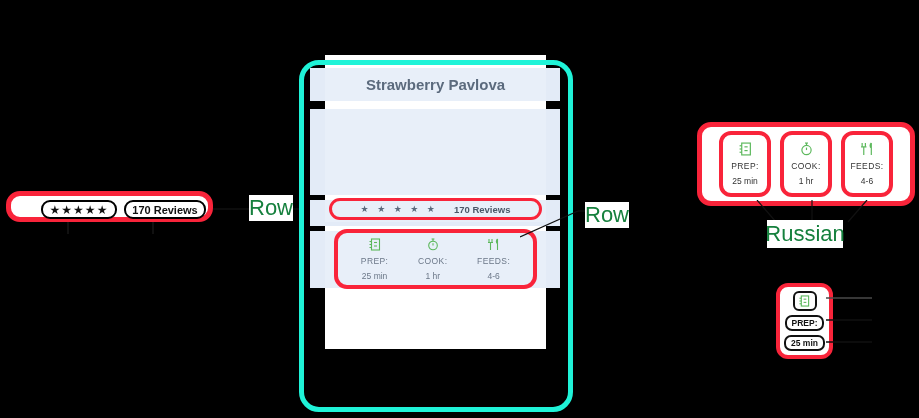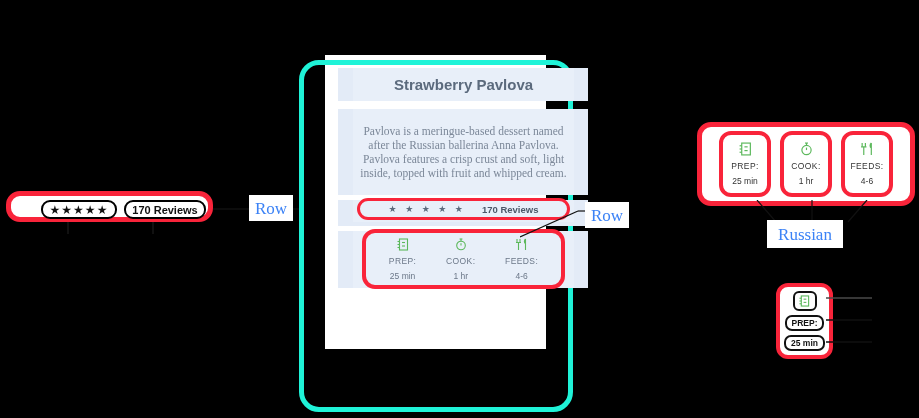--- a/index.html
+++ b/index.html
@@ -1,23 +1,23 @@
 <!DOCTYPE html>
 <html><head>
 <meta charset="utf-8">
 <style>
   html,body{margin:0;padding:0;background:#000;}
   body{width:919px;height:418px;position:relative;overflow:hidden;
        font-family:"Liberation Sans",sans-serif;}
   .abs{position:absolute;}
 
   
-  .annot{background:#ffffff;color:#3b82f6;font-size:17px;line-height:1;
+  .annot{background:#ffffff;color:#15803d;font-size:22px;line-height:1;
          display:flex;align-items:center;justify-content:center;
-         font-family:Liberation Serif, serif;}
+         font-family:Liberation Sans, sans-serif;}
 
   
   .redbox{border:5px solid #f9243a;border-radius:14px;background:#ffffff;
           box-sizing:border-box;}
   .redbox-sm{border:4px solid #f9243a;border-radius:12px;background:#ffffff;
           box-sizing:border-box;}
   .blackpill{border:2.5px solid #000;border-radius:9px;background:#ffffff;
           box-sizing:border-box;display:flex;align-items:center;
           justify-content:center;}
 
@@ -30,21 +30,21 @@
 
   
   .tick{background:#111;width:1.5px;}
 
   
   #phone-frame{left:299px;top:60px;width:274px;height:352px;
       border:5px solid #1ff3d8;border-radius:20px;box-sizing:border-box;
       background:transparent;}
   #phone-white{left:325px;top:55px;width:221px;height:294px;background:#ffffff;}
   
-  #card-col{left:310px;top:68px;width:250px;height:220px;margin-left:28px;}
+  #card-col{left:310px;top:68px;width:250px;height:220px;}
 
   .rowband{position:absolute;left:0;width:250px;background:#e3ebf7;}
   .rowband-inner{position:absolute;left:15px;width:221px;background:#e8eff9;}
 
   #title-band{top:0px;height:33px;}
   #desc-band{top:41px;height:86px;}
   #rev-band{top:132px;height:26px;}
   #nutr-band{top:163px;height:57px;}
 
   #title-text{position:absolute;left:15px;top:0;width:221px;height:33px;
@@ -130,21 +130,20 @@
 <div class="abs" id="phone-frame"></div>
 
 <div class="abs" id="card-col">
 
   <div class="rowband" id="title-band"></div>
   <div class="rowband-inner" style="top:0;height:33px;"></div>
   <div id="title-text">Strawberry Pavlova</div>
 
   <div class="rowband" id="desc-band"></div>
   <div class="rowband-inner" style="top:41px;height:86px;"></div>
-  <div id="desc-text">Pavlova is a meringue-based dessert named after the Russian ballerina Anna Pavlova. Pavlova features a crisp crust and soft, light inside, topped with fruit and whipped cream.</div>
 
   <div class="rowband" id="rev-band"></div>
   <div class="rowband-inner" style="top:132px;height:22px;"></div>
 
   <div class="rowband" id="nutr-band"></div>
   <div class="rowband-inner" style="top:163px;height:57px;"></div>
 
   <div id="rev-highlight">
     <span class="stars">★ ★ ★ ★ ★</span>
     <span class="rtxt">170 Reviews</span>

